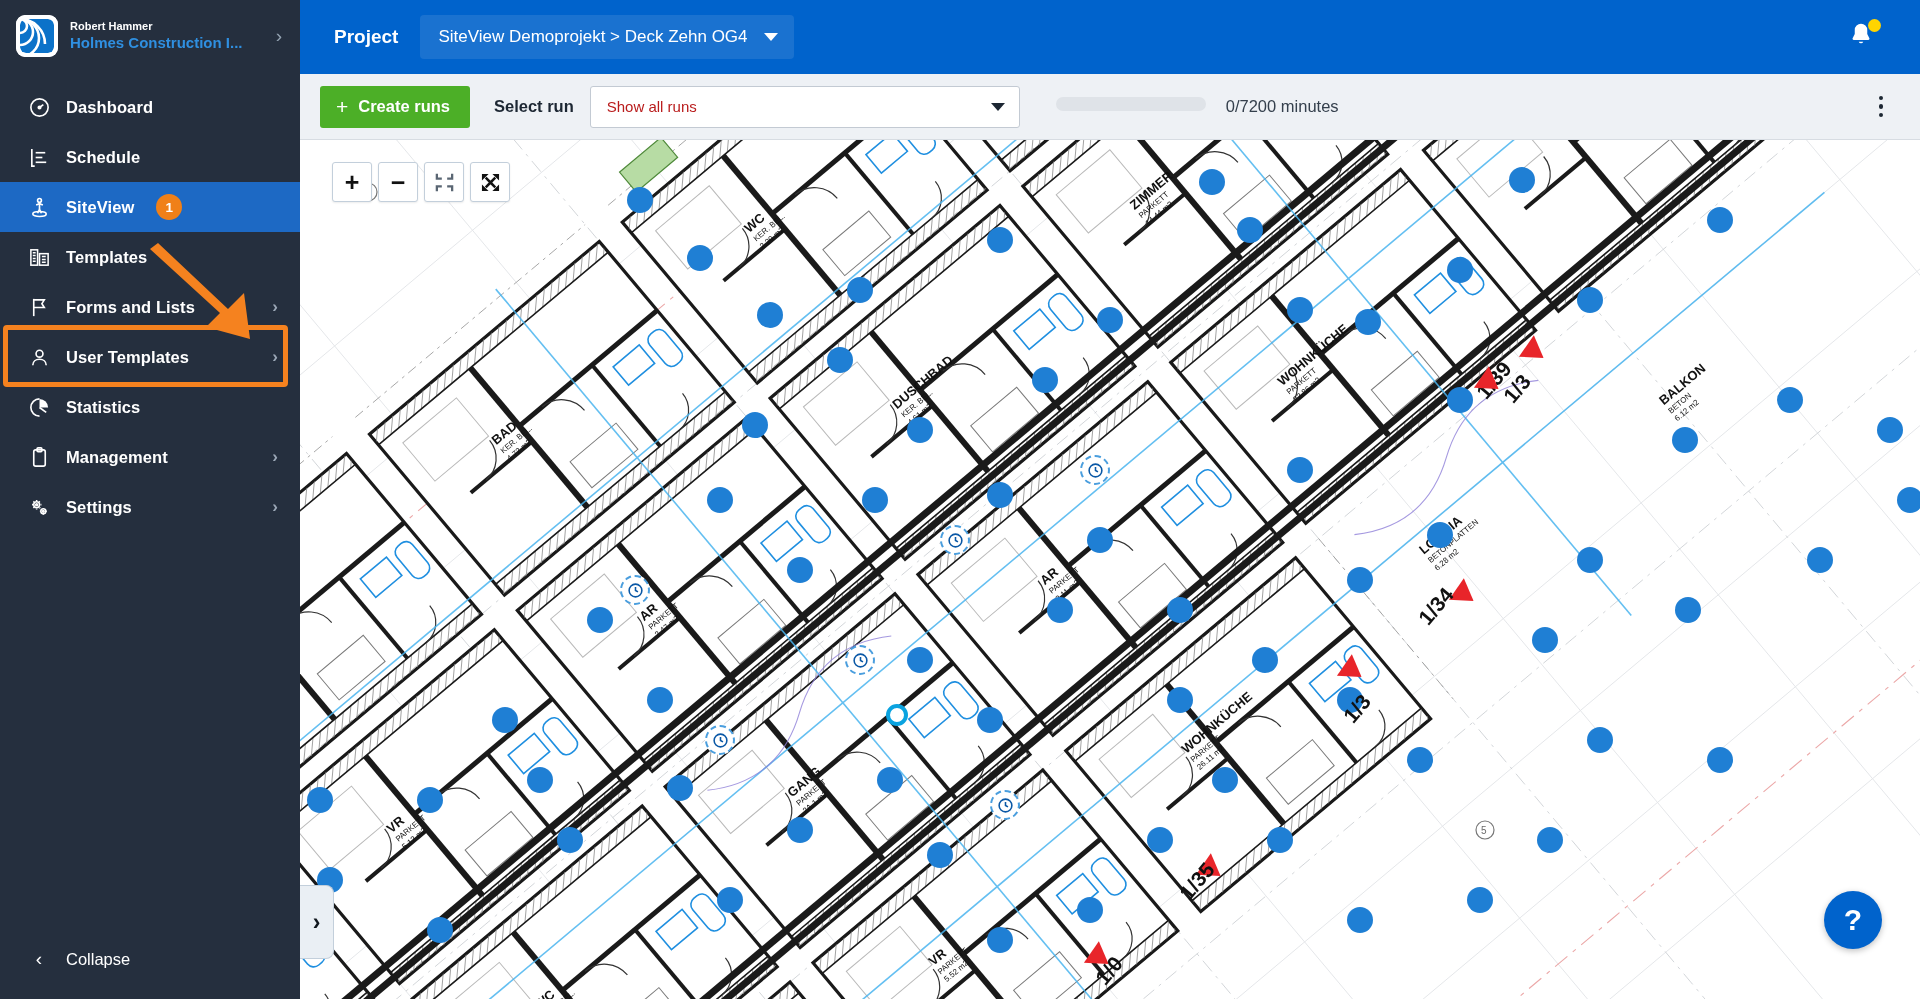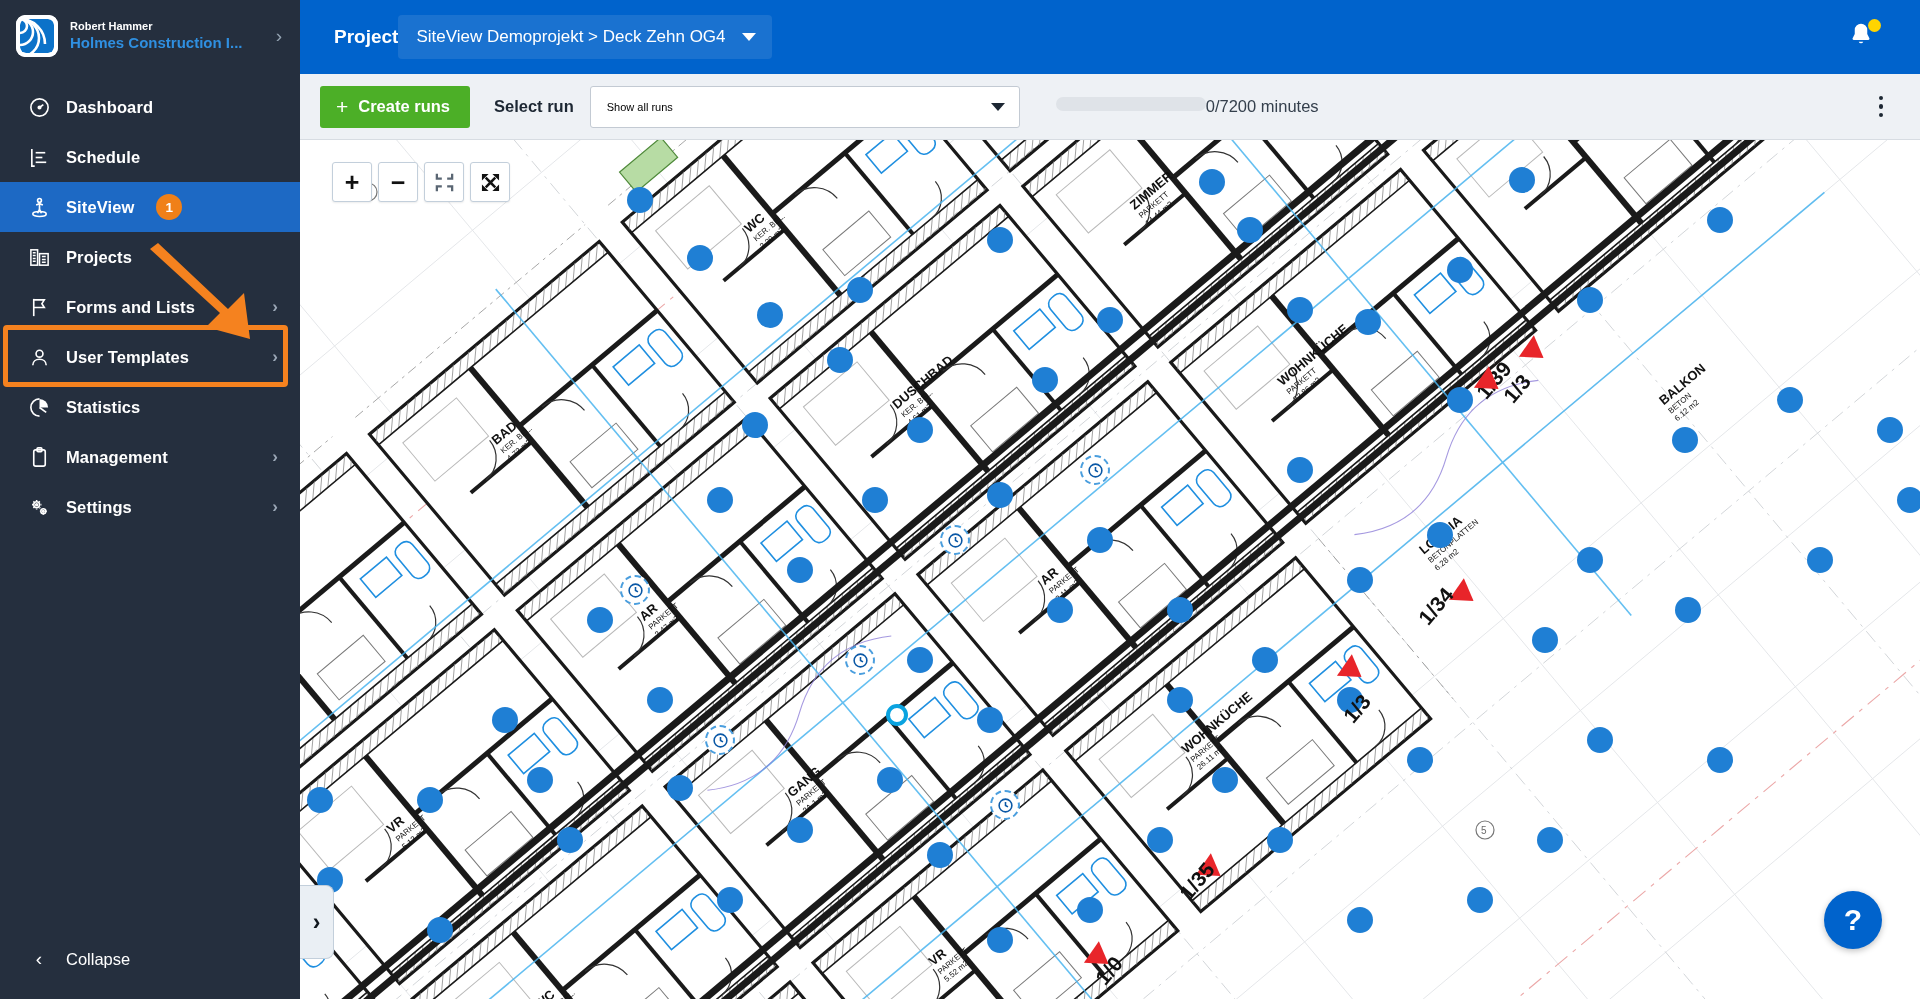--- a/index.html
+++ b/index.html
@@ -67,21 +67,21 @@
   #arrow { position:absolute; left:150px; top:235px; z-index:7; pointer-events:none; }
 
   
   #main { flex:1; height:999px; display:flex; flex-direction:column; position:relative; }
 
   
   #hdr {
     height:74px; background:#0063cc; display:flex; align-items:center;
     padding:0 24px 0 34px; flex:0 0 74px; position:relative;
   }
-  #hdr .h-lbl { color:#ffffff; font-size:19px; font-weight:700; }
+  #hdr .h-lbl { color:#ffffff; font-size:19px; font-weight:700; margin-right:22px; }
   .proj-sel {
     background:#1a72d0; border-radius:4px; height:44px;
     display:flex; align-items:center; gap:16px;
     padding:0 16px 0 18px; cursor:pointer;
   }
   .proj-sel .t { color:#ffffff; font-size:17px; white-space:nowrap; }
   .caret-w { width:0;height:0;border-left:7px solid transparent;border-right:7px solid transparent;
              border-top:8px solid #ffffff; }
   .bell-wrap { position:absolute; right:40px; top:50%; transform:translateY(-50%);
                width:34px; height:34px; cursor:pointer; }
@@ -99,24 +99,24 @@
     height:42px; padding:0 20px 0 16px; display:flex; align-items:center; gap:10px;
     font-size:16.5px; font-weight:600; cursor:pointer; font-family:inherit;
   }
   .btn-create .plus { font-size:21px; font-weight:400; line-height:1; }
   .tb-lbl { font-size:16.5px; color:#1d2733; font-weight:600; margin:0 16px 0 24px; }
   .run-select {
     width:430px; height:42px; background:#ffffff; border:1px solid #c3cad3;
     border-radius:3px; display:flex; align-items:center; justify-content:space-between;
     padding:0 14px 0 16px; cursor:pointer;
   }
-  .run-select .v { font-size:11px; color:#000000; }
+  .run-select .v { font-size:15px; color:#b91c1c; }
   .caret-d { width:0;height:0;border-left:7px solid transparent;border-right:7px solid transparent;
              border-top:8px solid #1d2733; }
-  .prog-wrap { margin-left:36px; display:flex; align-items:flex-start; }
+  .prog-wrap { margin-left:36px; display:flex; align-items:flex-start; gap:20px; }
   .prog-track { width:150px; height:14px; border-radius:7px; background:#dfe3e8; }
   .prog-txt { font-size:16.5px; color:#35404d; white-space:nowrap; }
   .kebab { position:absolute; right:26px; top:50%; transform:translateY(-50%);
            width:26px; height:30px; display:flex; flex-direction:column; align-items:center;
            justify-content:center; gap:4px; cursor:pointer; }
   .kebab i { width:4.5px; height:4.5px; border-radius:50%; background:#1d2733; display:block; }
 
   
   #map { flex:1; position:relative; overflow:hidden; background:#ffffff; }
   #plan { position:absolute; left:0; top:0; width:1620px; height:860px; }
@@ -230,21 +230,21 @@
 
 
       <div class="nav-item">
         <span class="ic">
           <svg width="23" height="23" viewBox="0 0 24 24" fill="none" stroke="#fff" stroke-width="1.6">
             <rect x="3" y="4" width="7" height="16"></rect>
               <rect x="12" y="8" width="9" height="12"></rect>
             <path d="M5 7h3M5 10h3M5 13h3M5 16h3M14.5 11h4M14.5 14h4M14.5 17h4"></path>
           </svg>
         </span>
-        <span class="lbl">Projects</span>
+        <span class="lbl">Templates</span>
       </div>
 
       <div class="nav-item">
         <span class="ic">
           <svg width="23" height="23" viewBox="0 0 24 24" fill="none" stroke="#fff" stroke-width="1.7">
             <path d="M6 21V3"></path>
               <path d="M6 4h11l-2.5 4L17 12H6"></path>
           </svg>
         </span>
         <span class="lbl">Forms and Lists</span>

